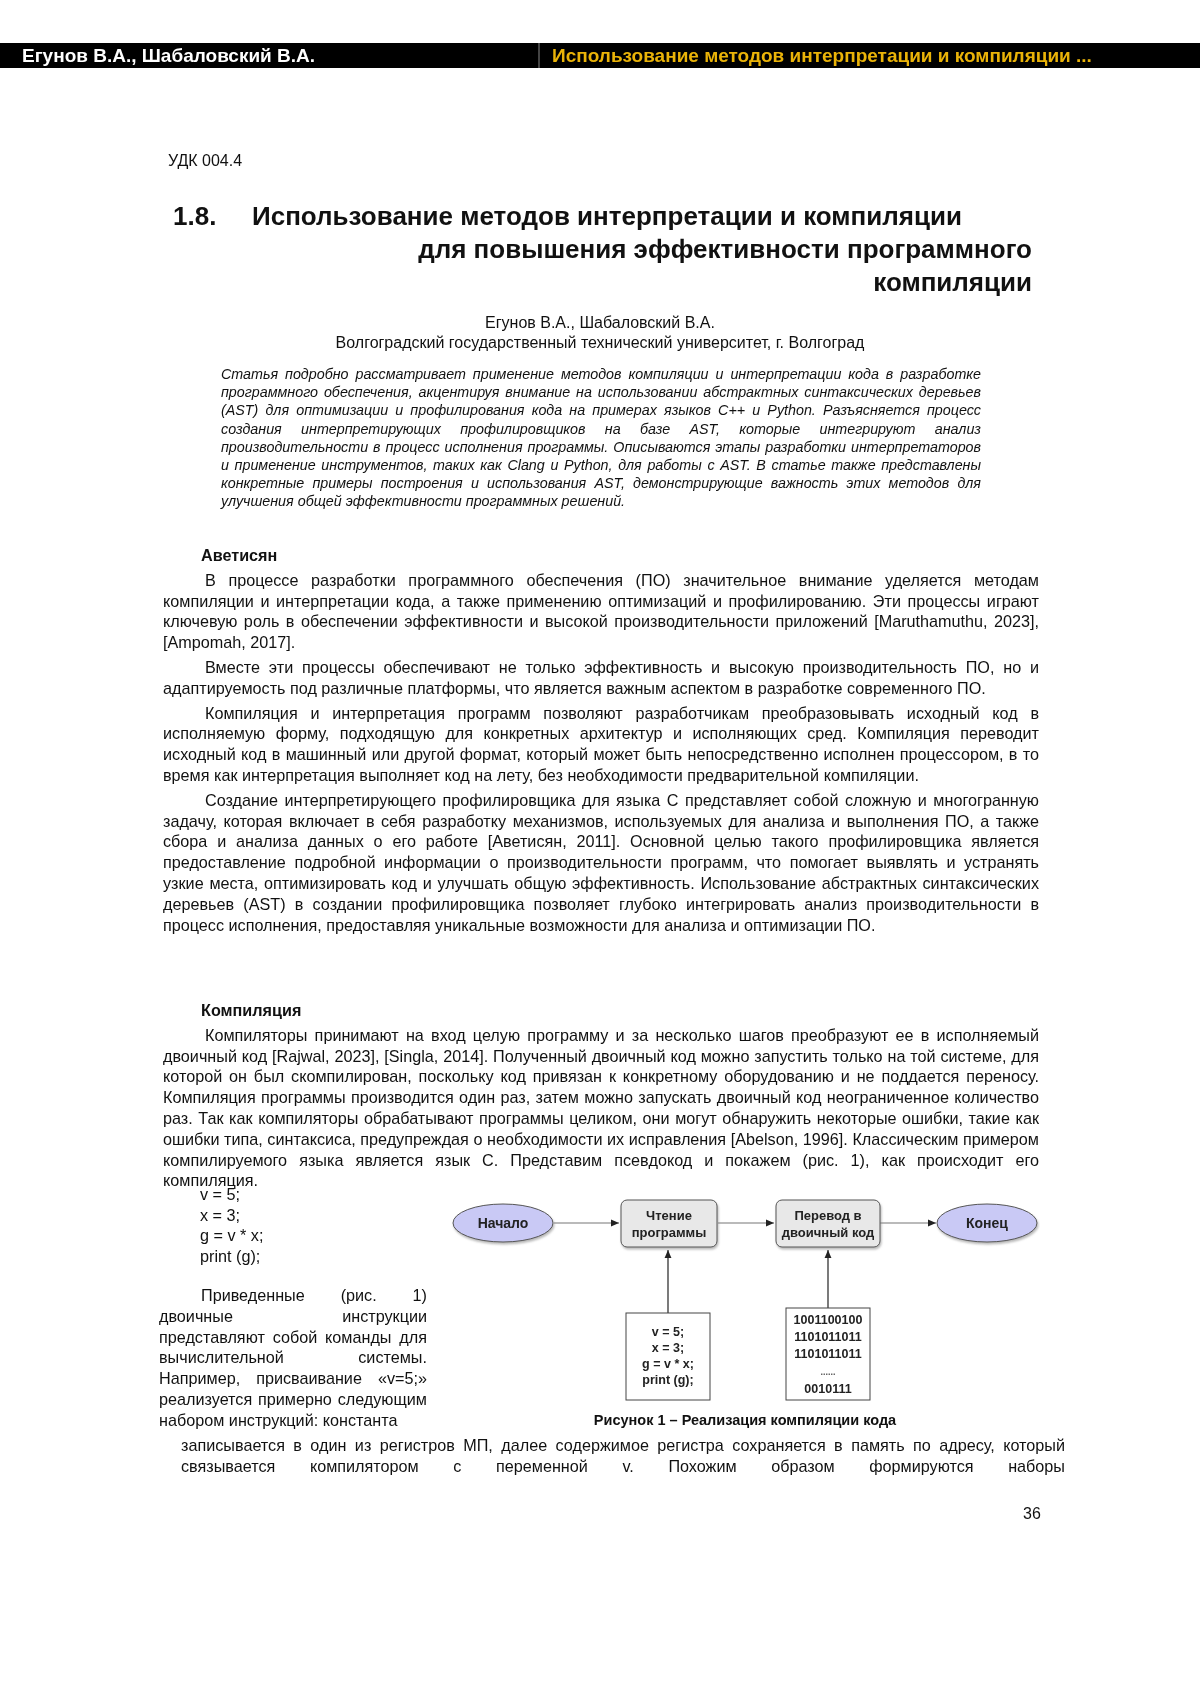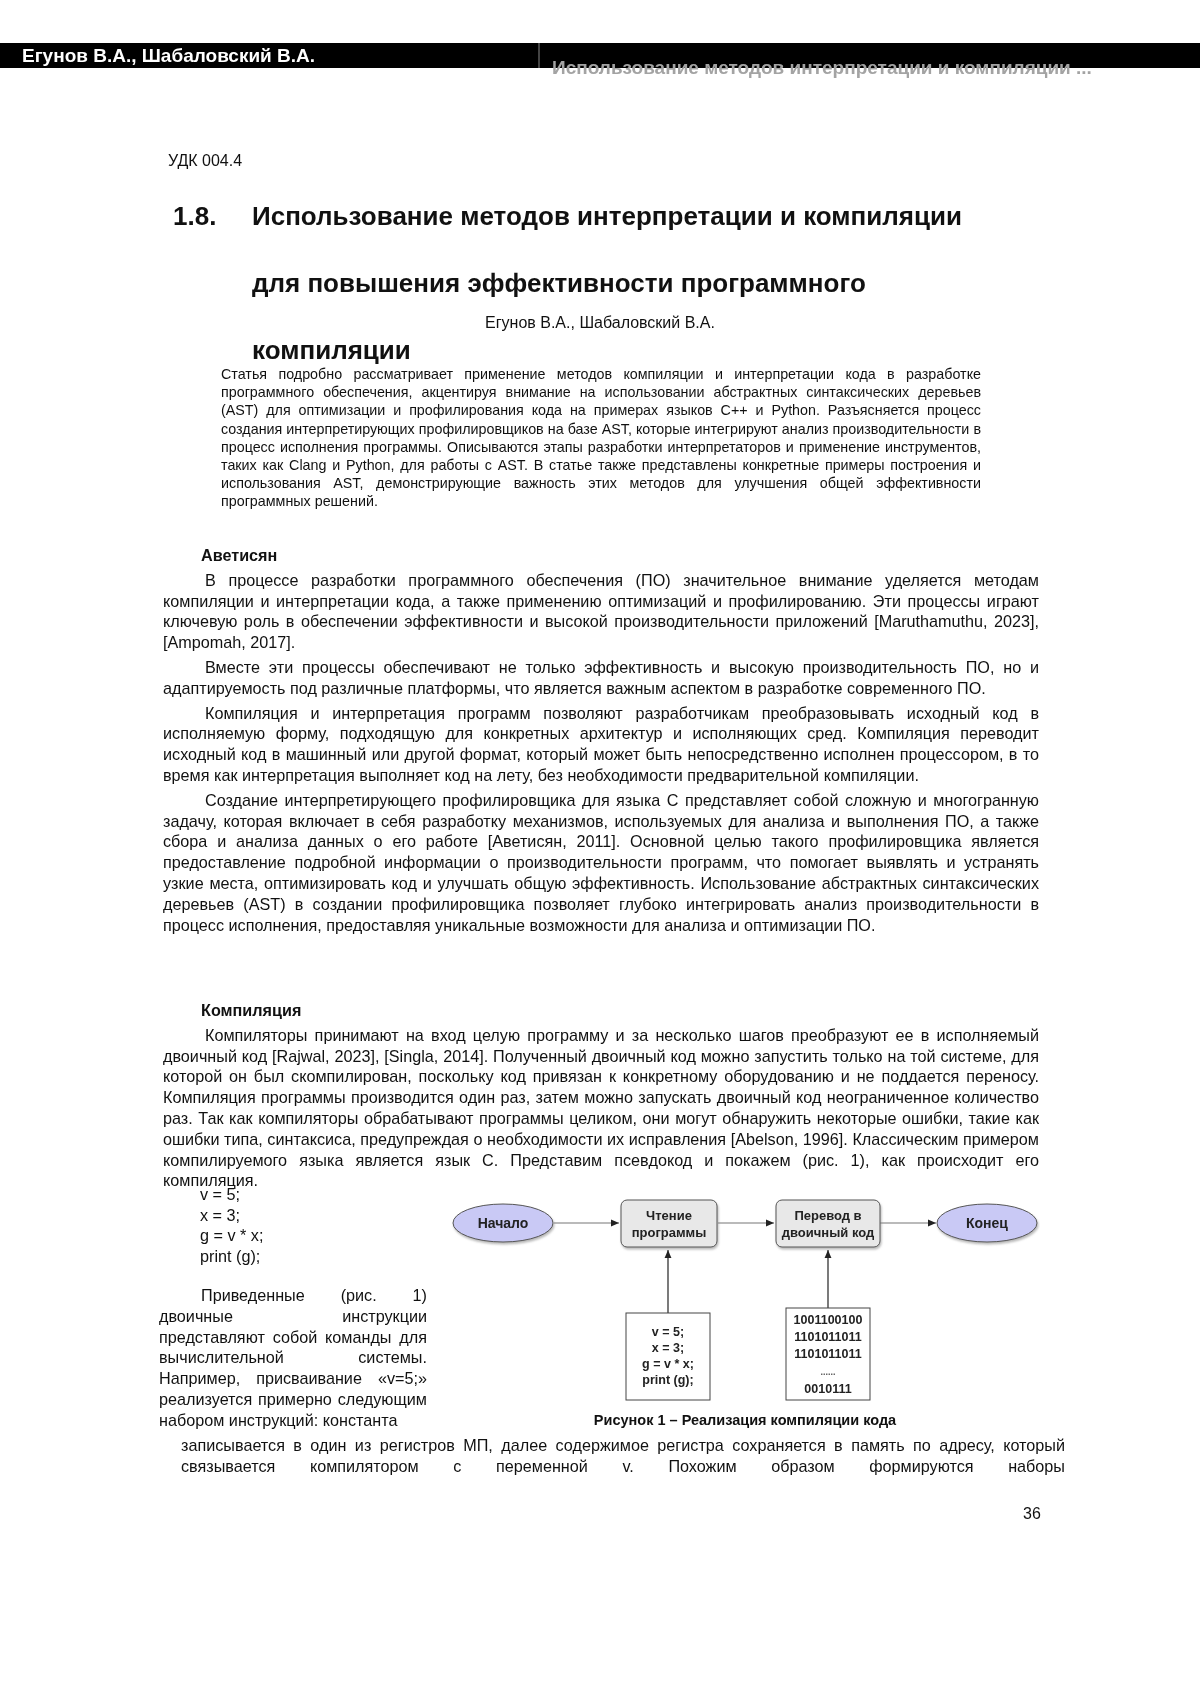--- a/index.html
+++ b/index.html
@@ -1,29 +1,29 @@
 <!DOCTYPE html>
 <html><head>
 <meta charset="utf-8">
 <style>
   html, body { margin: 0; padding: 0; background: #ffffff; }
   body { width: 1200px; height: 1697px; position: relative; overflow: hidden; color: #111; }
   .running-header { position: absolute; top: 43px; left: 0; width: 1200px; height: 25px; background: #000; }
   .rh-left { position: absolute; left: 22px; top: 0; height: 25px; line-height: 25px; color: #fff; font-family: "Liberation Sans", sans-serif; font-weight: bold; font-size: 19px; white-space: nowrap; }
   .rh-divider { position: absolute; left: 538px; top: 0; width: 2px; height: 25px; background: #444; }
-  .rh-right { position: absolute; left: 552px; top: 12px; height: 25px; line-height: 25px; color: #a3a3a3; font-family: "Liberation Sans", sans-serif; font-weight: bold; font-size: 19px; white-space: nowrap; }
+  .rh-right { position: absolute; left: 552px; top: 0; height: 25px; line-height: 25px; color: #eab308; font-family: "Liberation Sans", sans-serif; font-weight: bold; font-size: 19px; white-space: nowrap; }
 
   .udk { position: absolute; left: 168px; top: 152px; font-family: "Liberation Sans", sans-serif; font-size: 16px; text-align: right; }
   .title-block { position: absolute; left: 160px; top: 200px; width: 880px; font-family: "Liberation Sans", sans-serif; font-weight: bold; font-size: 26px; line-height: 33px; }
   .title-num { position: absolute; left: 13px; top: 0; }
   .title-text { position: absolute; left: 92px; top: 0; width: 780px; }
   .title-text .l1 { display: block; }
-  .title-text .l2, .title-text .l3 { display: block; text-align: left; margin-top: 34px; }
+  .title-text .l2, .title-text .l3 { display: block; text-align: right; }
   .authors { position: absolute; left: 160px; top: 313px; width: 880px; text-align: center; font-family: "Liberation Sans", sans-serif; font-size: 16px; line-height: 20px; }
-  .abstract { position: absolute; left: 221px; top: 365px; width: 760px; font-family: "Liberation Sans", sans-serif; font-size: 14.3px; line-height: 18.2px; text-align: justify; }
+  .abstract { position: absolute; left: 221px; top: 365px; width: 760px; font-family: "Liberation Sans", sans-serif; font-style: italic; font-size: 14.3px; line-height: 18.2px; text-align: justify; }
 
   .body { position: absolute; left: 159px; width: 884px; font-family: "Liberation Sans", sans-serif; font-size: 16.2px; line-height: 20.8px; text-align: justify; }
   .body p { margin: 4px; text-indent: 42px; }
   .section-head { font-weight: bold; text-indent: 42px; }
   .intro { top: 545px; }
   .compil { top: 1000px; }
 
   .code-block { position: absolute; left: 200px; top: 1184px; font-family: "Liberation Sans", sans-serif; font-size: 16.2px; line-height: 20.5px; }
   .side-text { position: absolute; left: 159px; top: 1285px; width: 268px; font-family: "Liberation Sans", sans-serif; font-size: 16.2px; line-height: 20.8px; text-align: justify; }
   .side-text p { margin: 0; text-indent: 42px; }
@@ -49,20 +49,21 @@
   <span class="title-num">1.8.</span>
   <div class="title-text">
     <span class="l1">Использование методов интерпретации и компиляции</span>
     <span class="l2">для повышения эффективности программного</span>
     <span class="l3">компиляции</span>
   </div>
 </div>
 
 <div class="authors">
   <div>Егунов В.А., Шабаловский В.А.</div>
+  <div>Волгоградский государственный технический университет, г. Волгоград</div>
 </div>
 
 <div class="abstract">Статья подробно рассматривает применение методов компиляции и интерпретации кода в разработке программного обеспечения, акцентируя внимание на использовании абстрактных синтаксических деревьев (AST) для оптимизации и профилирования кода на примерах языков C++ и Python. Разъясняется процесс создания интерпретирующих профилировщиков на базе AST, которые интегрируют анализ производительности в процесс исполнения программы. Описываются этапы разработки интерпретаторов и применение инструментов, таких как Clang и Python, для работы с AST. В статье также представлены конкретные примеры построения и использования AST, демонстрирующие важность этих методов для улучшения общей эффективности программных решений.</div>
 
 <div class="body intro">
   <div class="section-head">Аветисян</div>
   <p>В процессе разработки программного обеспечения (ПО) значительное внимание уделяется методам компиляции и интерпретации кода, а также применению оптимизаций и профилированию. Эти процессы играют ключевую роль в обеспечении эффективности и высокой производительности приложений [Maruthamuthu, 2023], [Ampomah, 2017].</p>
   <p>Вместе эти процессы обеспечивают не только эффективность и высокую производительность ПО, но и адаптируемость под различные платформы, что является важным аспектом в разработке современного ПО.</p>
   <p>Компиляция и интерпретация программ позволяют разработчикам преобразовывать исходный код в исполняемую форму, подходящую для конкретных архитектур и исполняющих сред. Компиляция переводит исходный код в машинный или другой формат, который может быть непосредственно исполнен процессором, в то время как интерпретация выполняет код на лету, без необходимости предварительной компиляции.</p>
   <p>Создание интерпретирующего профилировщика для языка С представляет собой сложную и многогранную задачу, которая включает в себя разработку механизмов, используемых для анализа и выполнения ПО, а также сбора и анализа данных о его работе [Аветисян, 2011]. Основной целью такого профилировщика является предоставление подробной информации о производительности программ, что помогает выявлять и устранять узкие места, оптимизировать код и улучшать общую эффективность. Использование абстрактных синтаксических деревьев (AST) в создании профилировщика позволяет глубоко интегрировать анализ производительности в процесс исполнения, предоставляя уникальные возможности для анализа и оптимизации ПО.</p>

